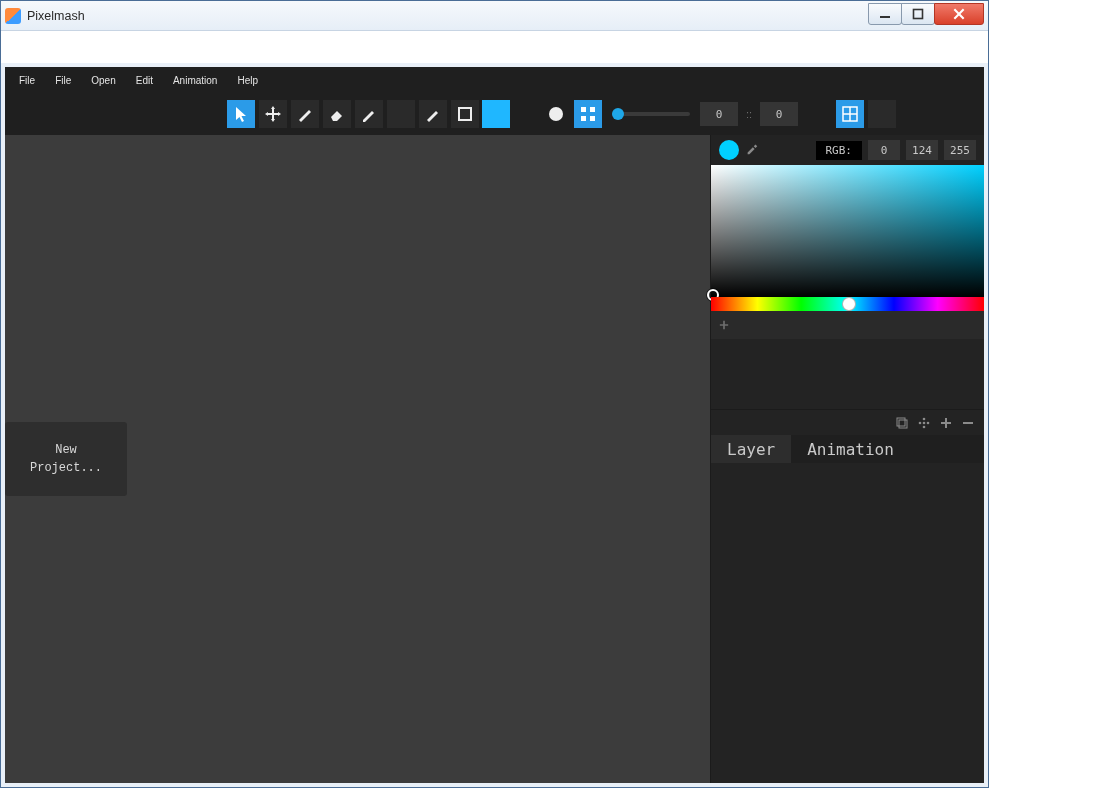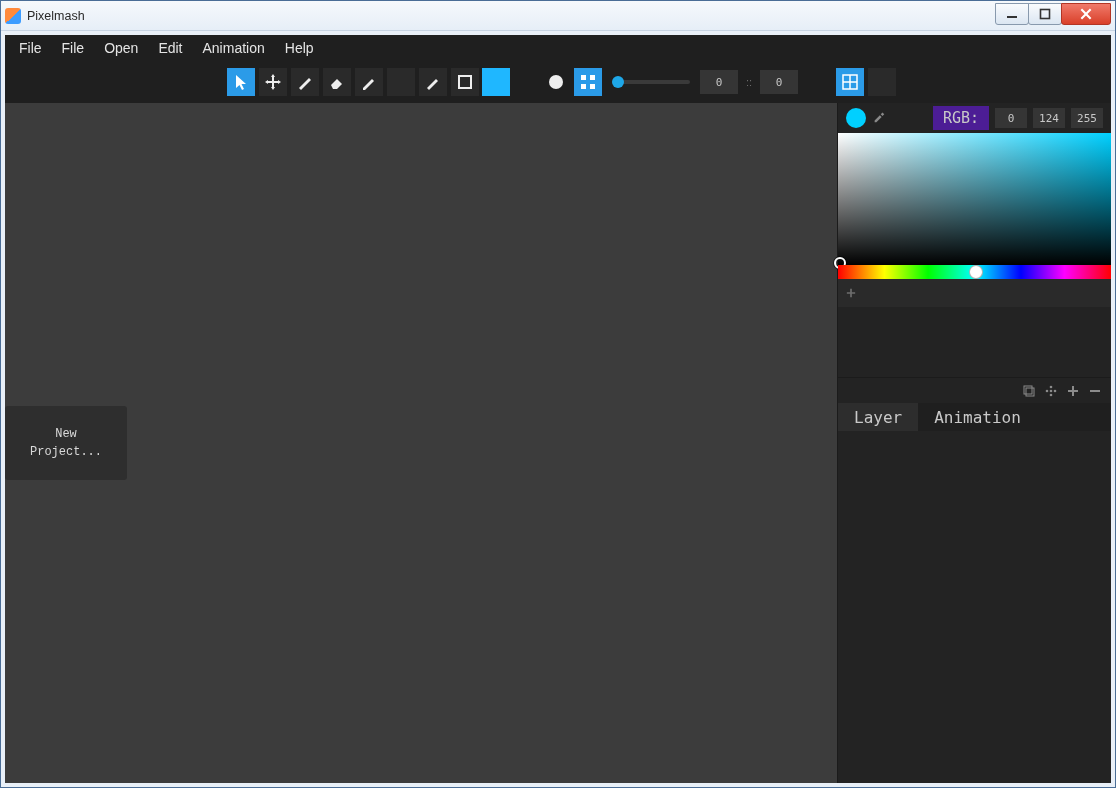--- a/index.html
+++ b/index.html
@@ -1,23 +1,23 @@
 <!DOCTYPE html>
 <html><head>
 <meta charset="utf-8">
 <style>
   * { box-sizing: border-box; margin: 0; padding: 0; font-family: "Segoe UI", Tahoma, sans-serif; }
   body { background: #fff; width: 1116px; height: 788px; overflow: hidden; }
 
   
   .window-frame {
-    width: 1116px; height: 788px;
+    width: 989px; height: 788px;
     border: 1px solid #4a6d96;
     background: #fff;
-    display: flex; flex-direction: column;
+    display: flex; flex-direction: column; gap: 32px;
   }
 
   
   .titlebar {
     height: 30px;
     background: linear-gradient(#f6f9fc, #e6eef7);
     border-bottom: 1px solid #c7d4e3;
     display: flex; align-items: center;
     padding: 0 4px;
   }
@@ -56,21 +56,21 @@
   }
 
   
   .menu-bar {
     height: 26px;
     background: #1f1f1f;
     display: flex; align-items: center;
     padding: 0 4px;
   }
   .menu-bar .menu-item {
-    color: #e4e4e4; font-size: 14px;
+    color: #e4e4e4; font-size: 10px;
     padding: 4px 10px;
     cursor: default;
   }
 
   
   .toolbar {
     height: 42px;
     background: #1f1f1f;
     display: flex; align-items: center;
     gap: 4px;
@@ -144,22 +144,22 @@
     background: #232323;
     display:flex; align-items:center; gap:6px;
     padding: 0 8px;
   }
   .color-chip {
     width: 20px; height: 20px; border-radius: 50%;
   }
   .eyedropper { color:#8a8a8a; }
   .rgb-label {
     margin-left: auto;
-    background: #4c1d95; color:#c8c8c8;
-    font-family: monospace; font-size: 15px;
+    background: #000000; color:#c8c8c8;
+    font-family: monospace; font-size: 11px;
     padding: 3px 10px;
   }
   .rgb-val {
     width: 32px; height: 20px;
     background: #353535; color:#c8c8c8;
     font-family: monospace; font-size: 11px;
     display:flex; align-items:center; justify-content:center;
   }
 
   .sv-field {

